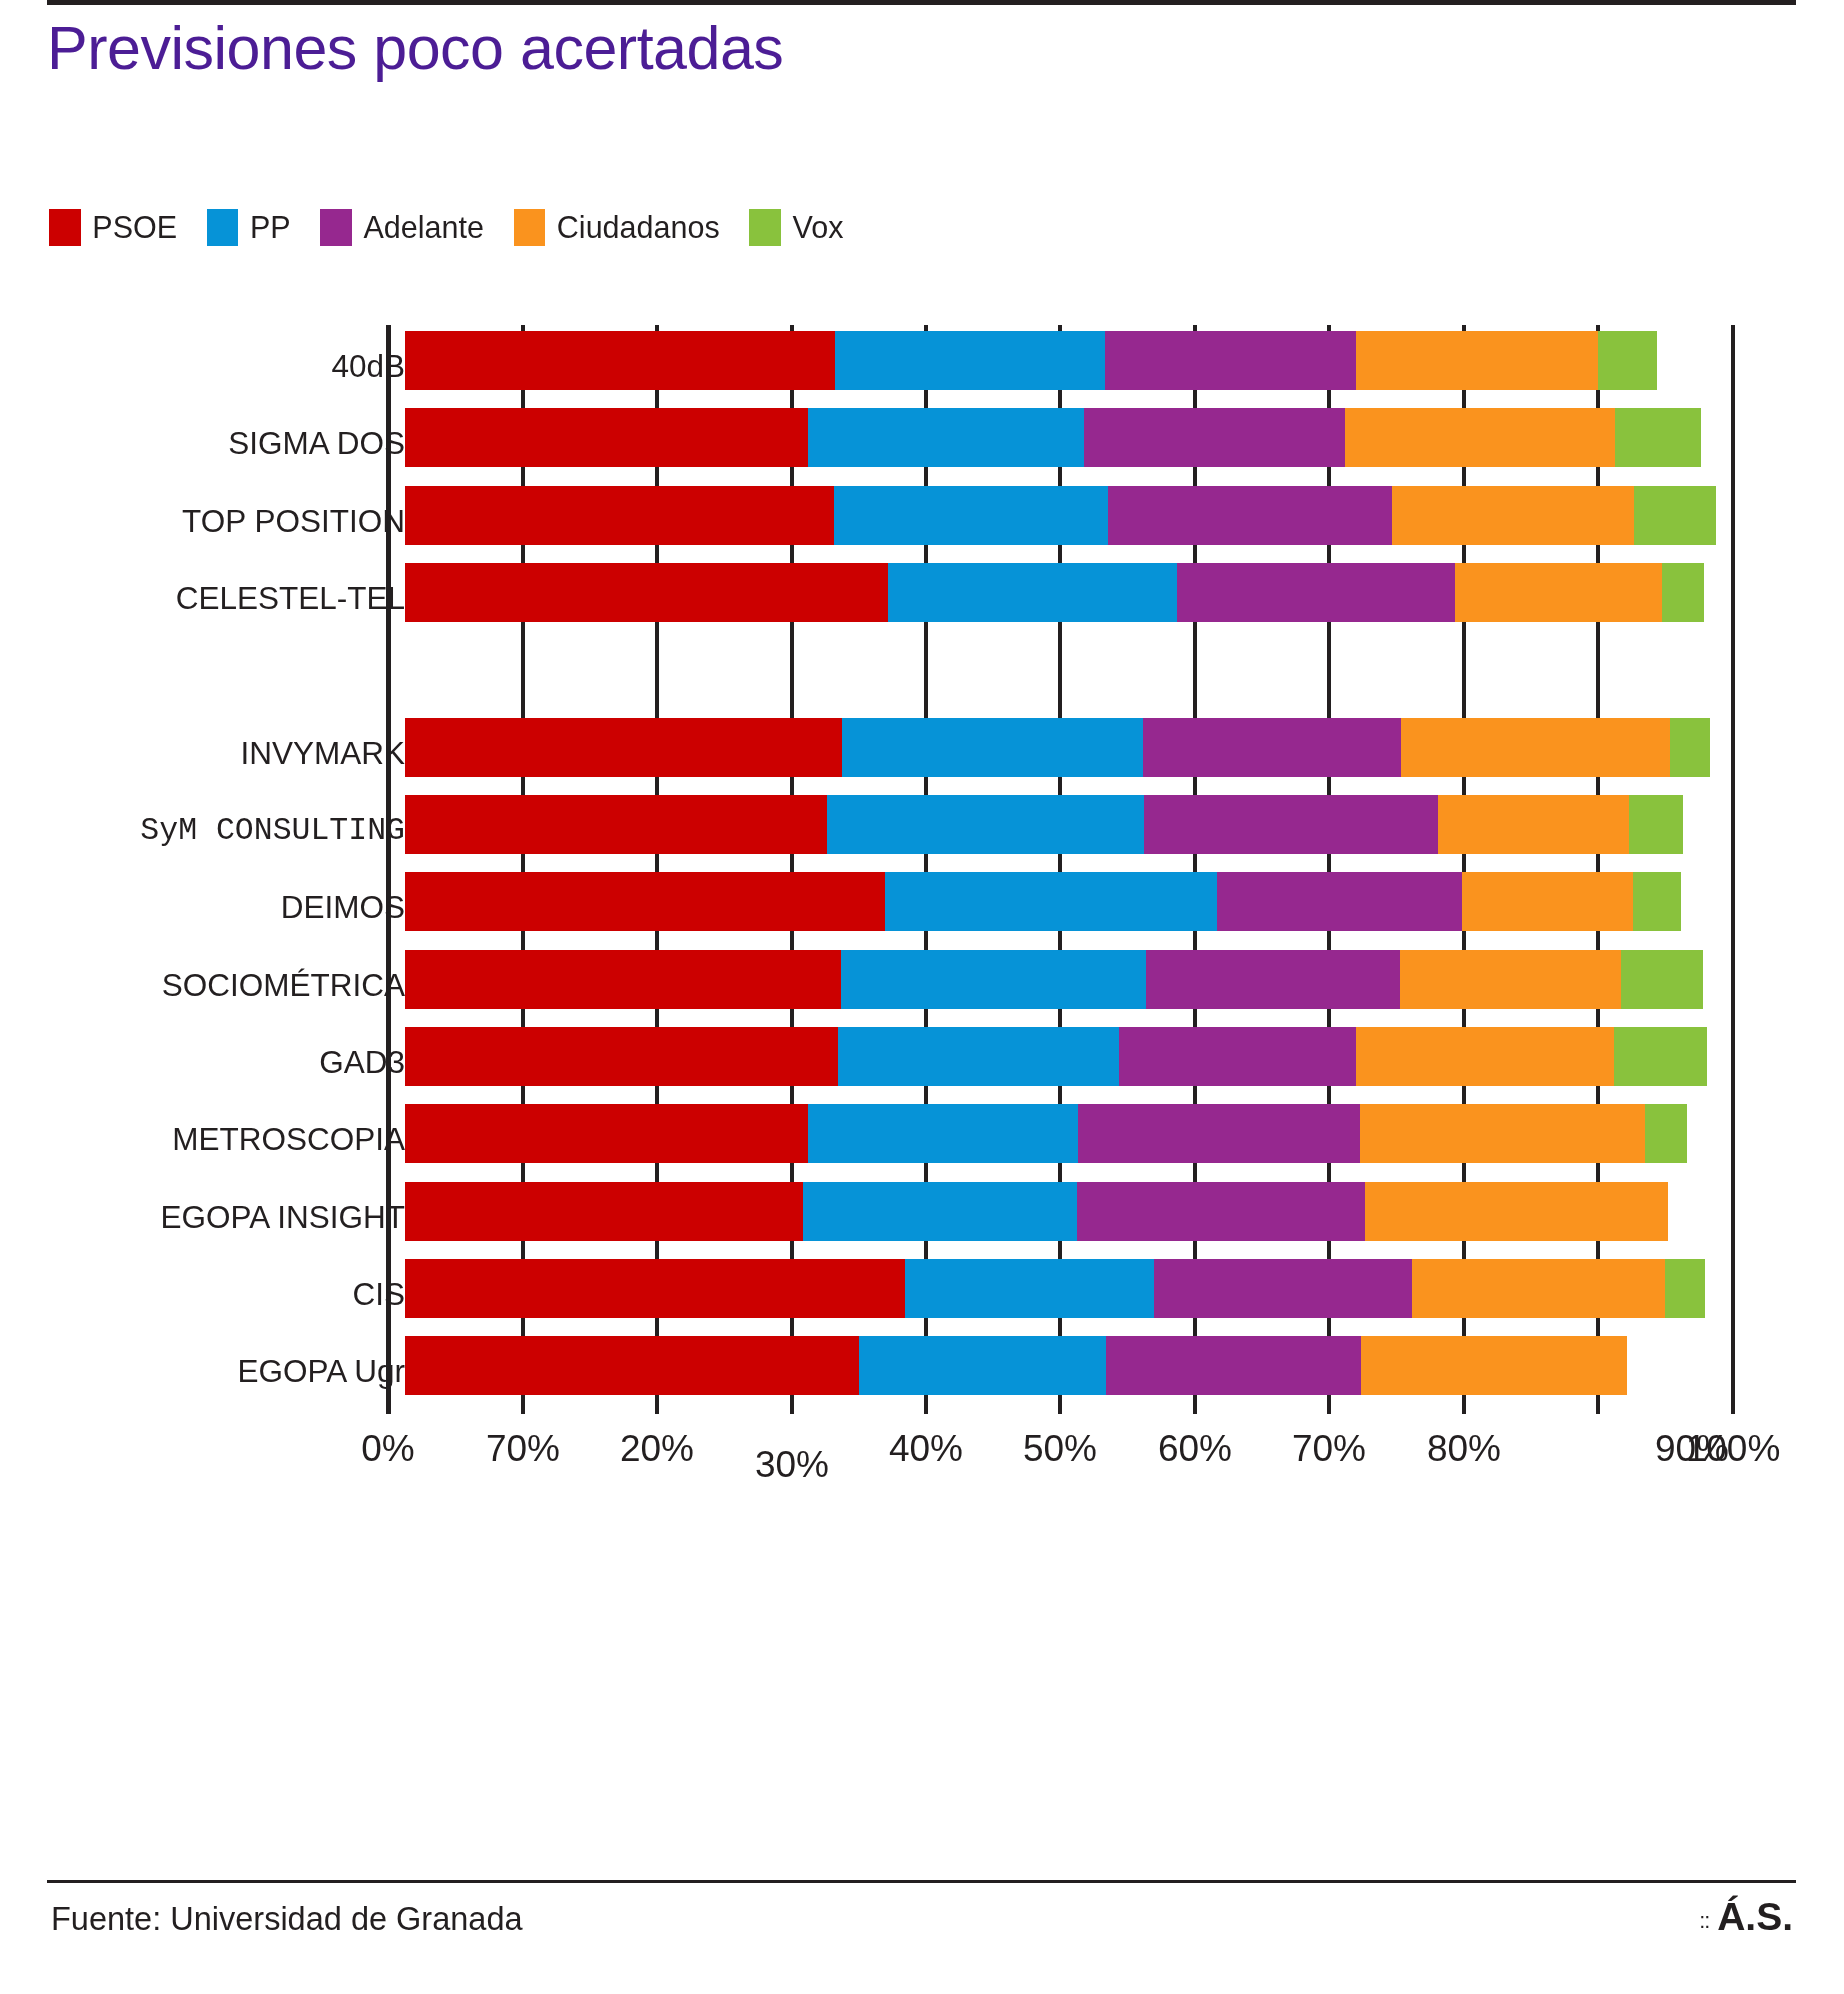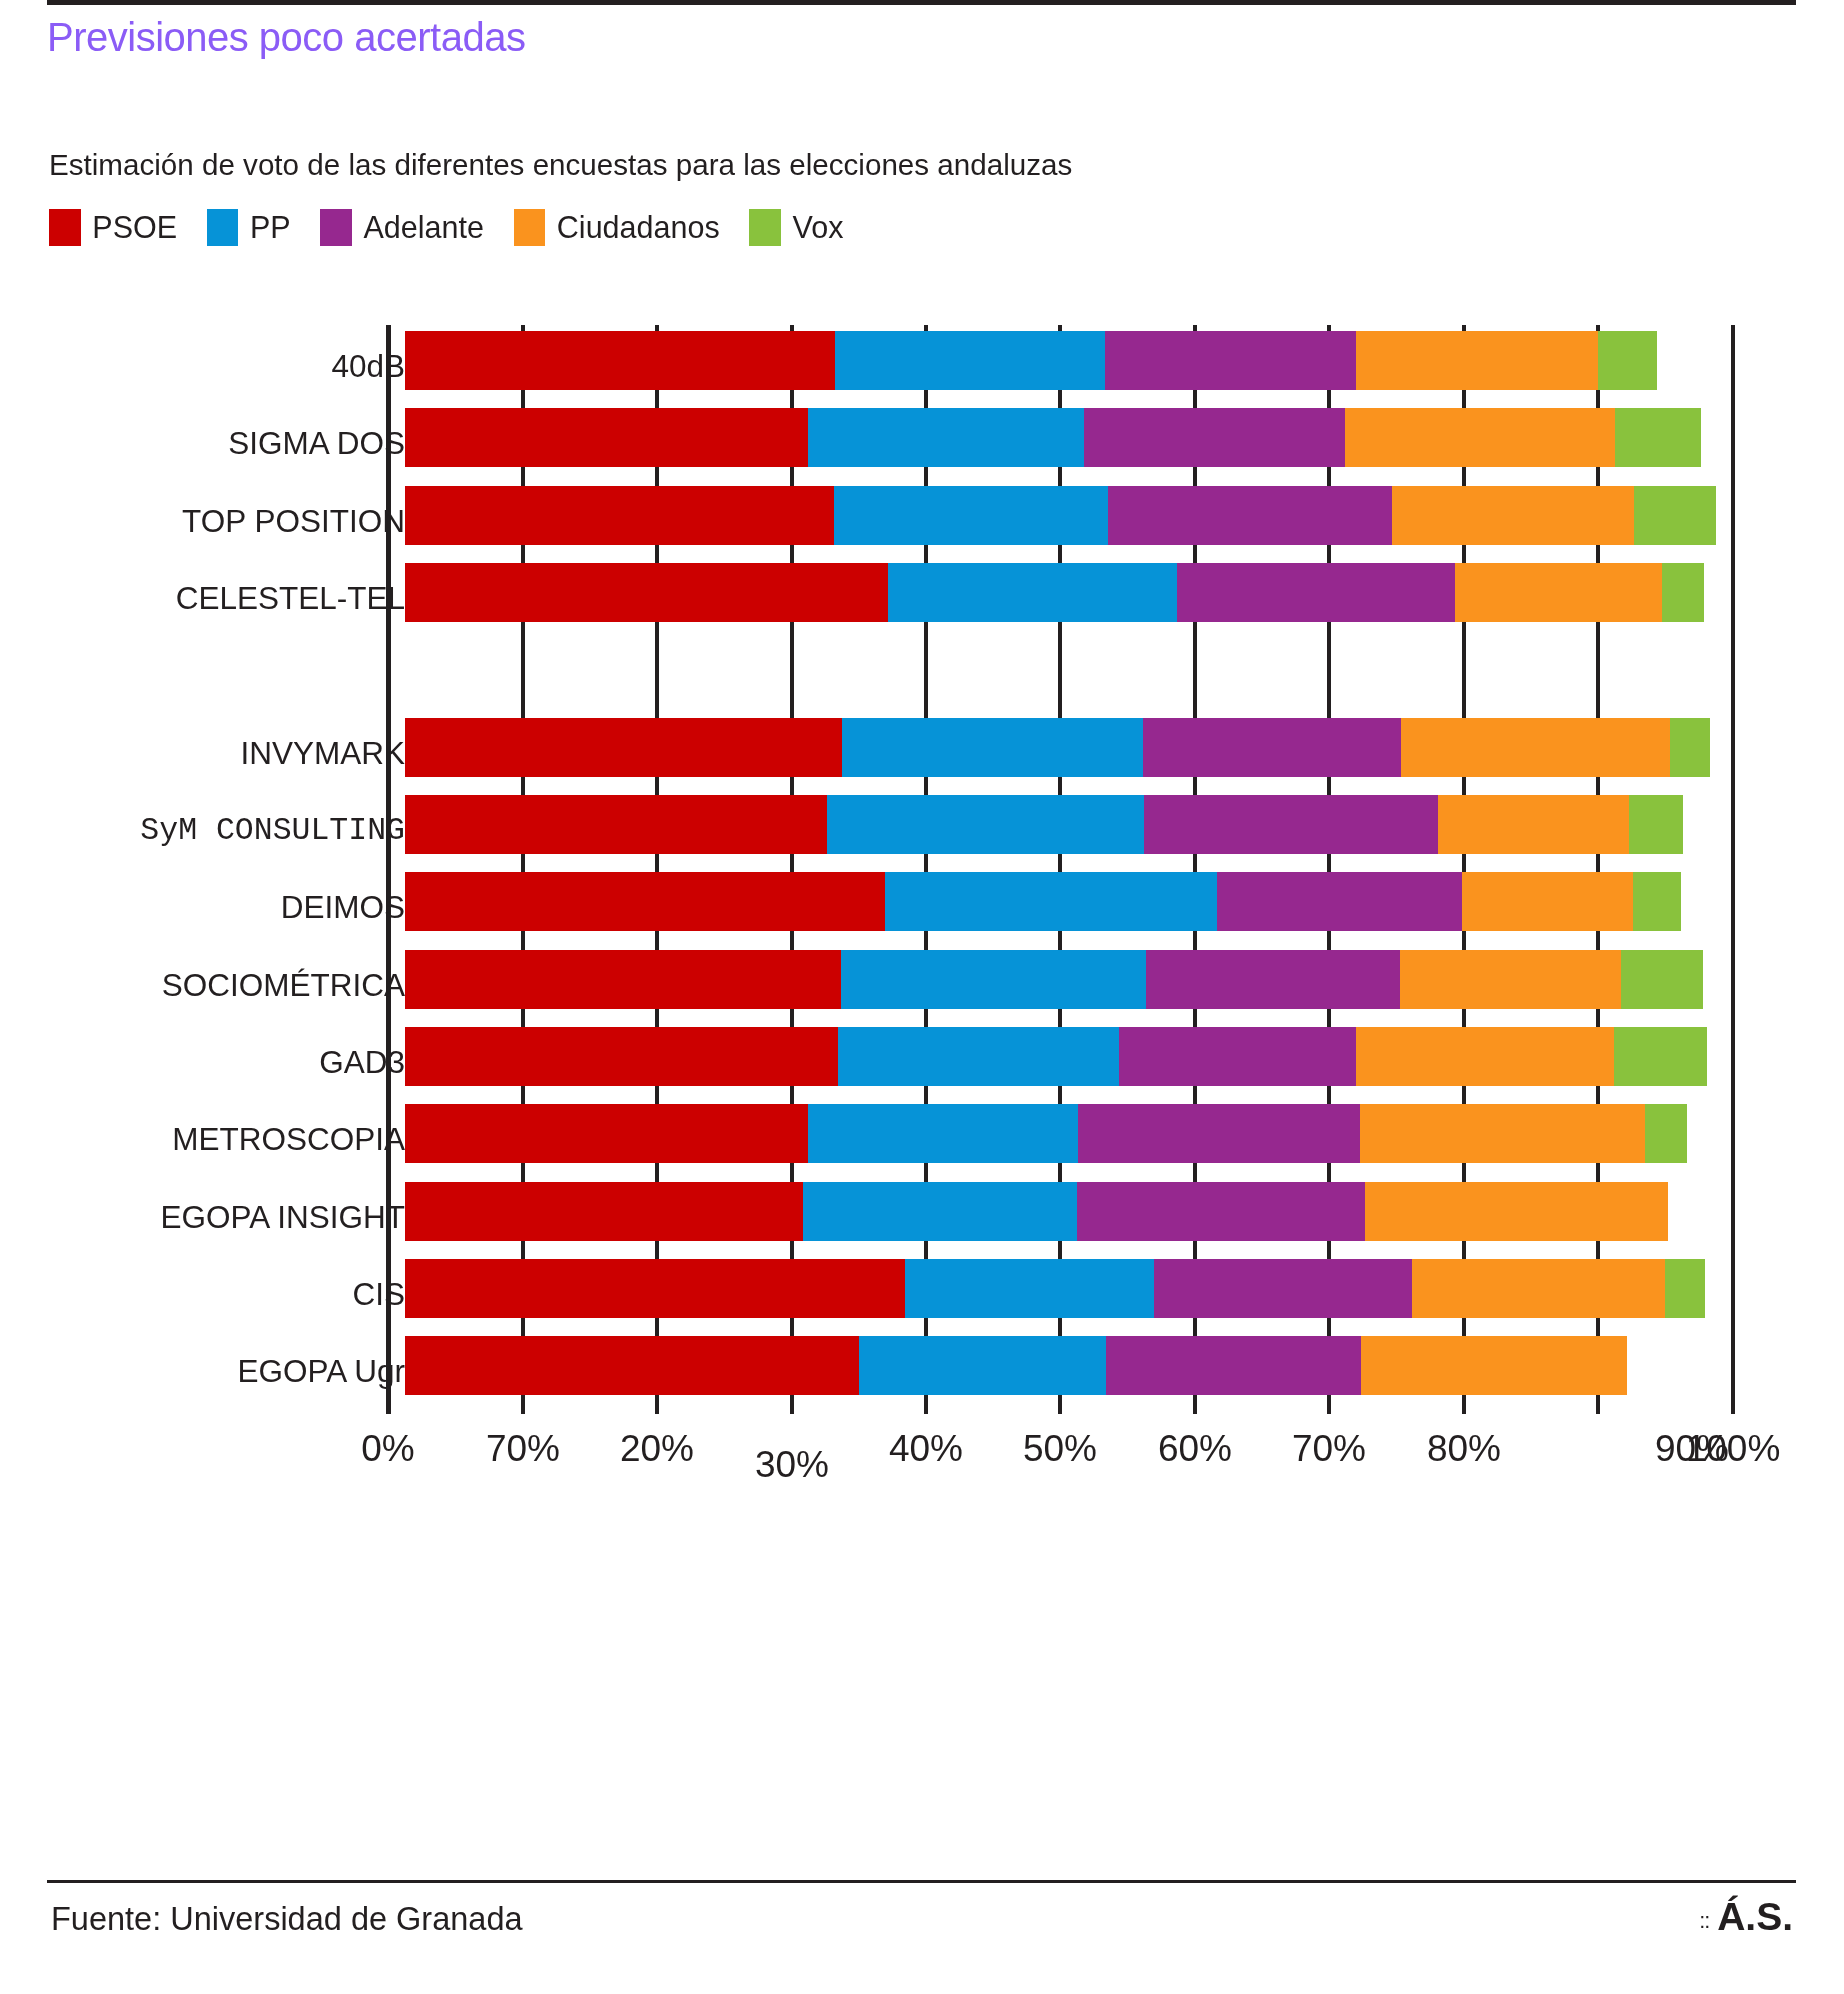--- a/index.html
+++ b/index.html
@@ -26,24 +26,24 @@
   .page {
     position: absolute;
     left: 0; top: 0;
     width: 1844px;
     height: 1995px;
   }
   .title {
     position: absolute;
     left: 47px;
     top: 15.8px;
-    font-size: 40px;
+    font-size: 61px;
     font-weight: 400;
     letter-spacing: -0.5px;
-    color: #8b5cf6;
+    color: #4c1d95;
     line-height: 1.05;
     white-space: nowrap;
   }
   .subtitle {
     position: absolute;
     left: 49px;
     top: 148px;
     font-size: 29.6px;
     font-weight: 400;
     color: #231f20;
@@ -191,21 +191,20 @@
   }
 </style>
 </head>
 <body>
 
 <div class="page">
 
   <div class="top-rule"></div>
 
   <div class="title">Previsiones poco acertadas</div>
-  <div class="subtitle">Estimación de voto de las diferentes encuestas para las elecciones andaluzas</div>
 
   <div class="legend" id="legend">
       <div class="legend-item">
         <span class="legend-swatch" style="background: rgb(204, 0, 0);"></span>
         <span class="legend-label">PSOE</span>
       </div>
       <div class="legend-item">
         <span class="legend-swatch" style="background: rgb(6, 147, 215);"></span>
         <span class="legend-label">PP</span>
       </div>

